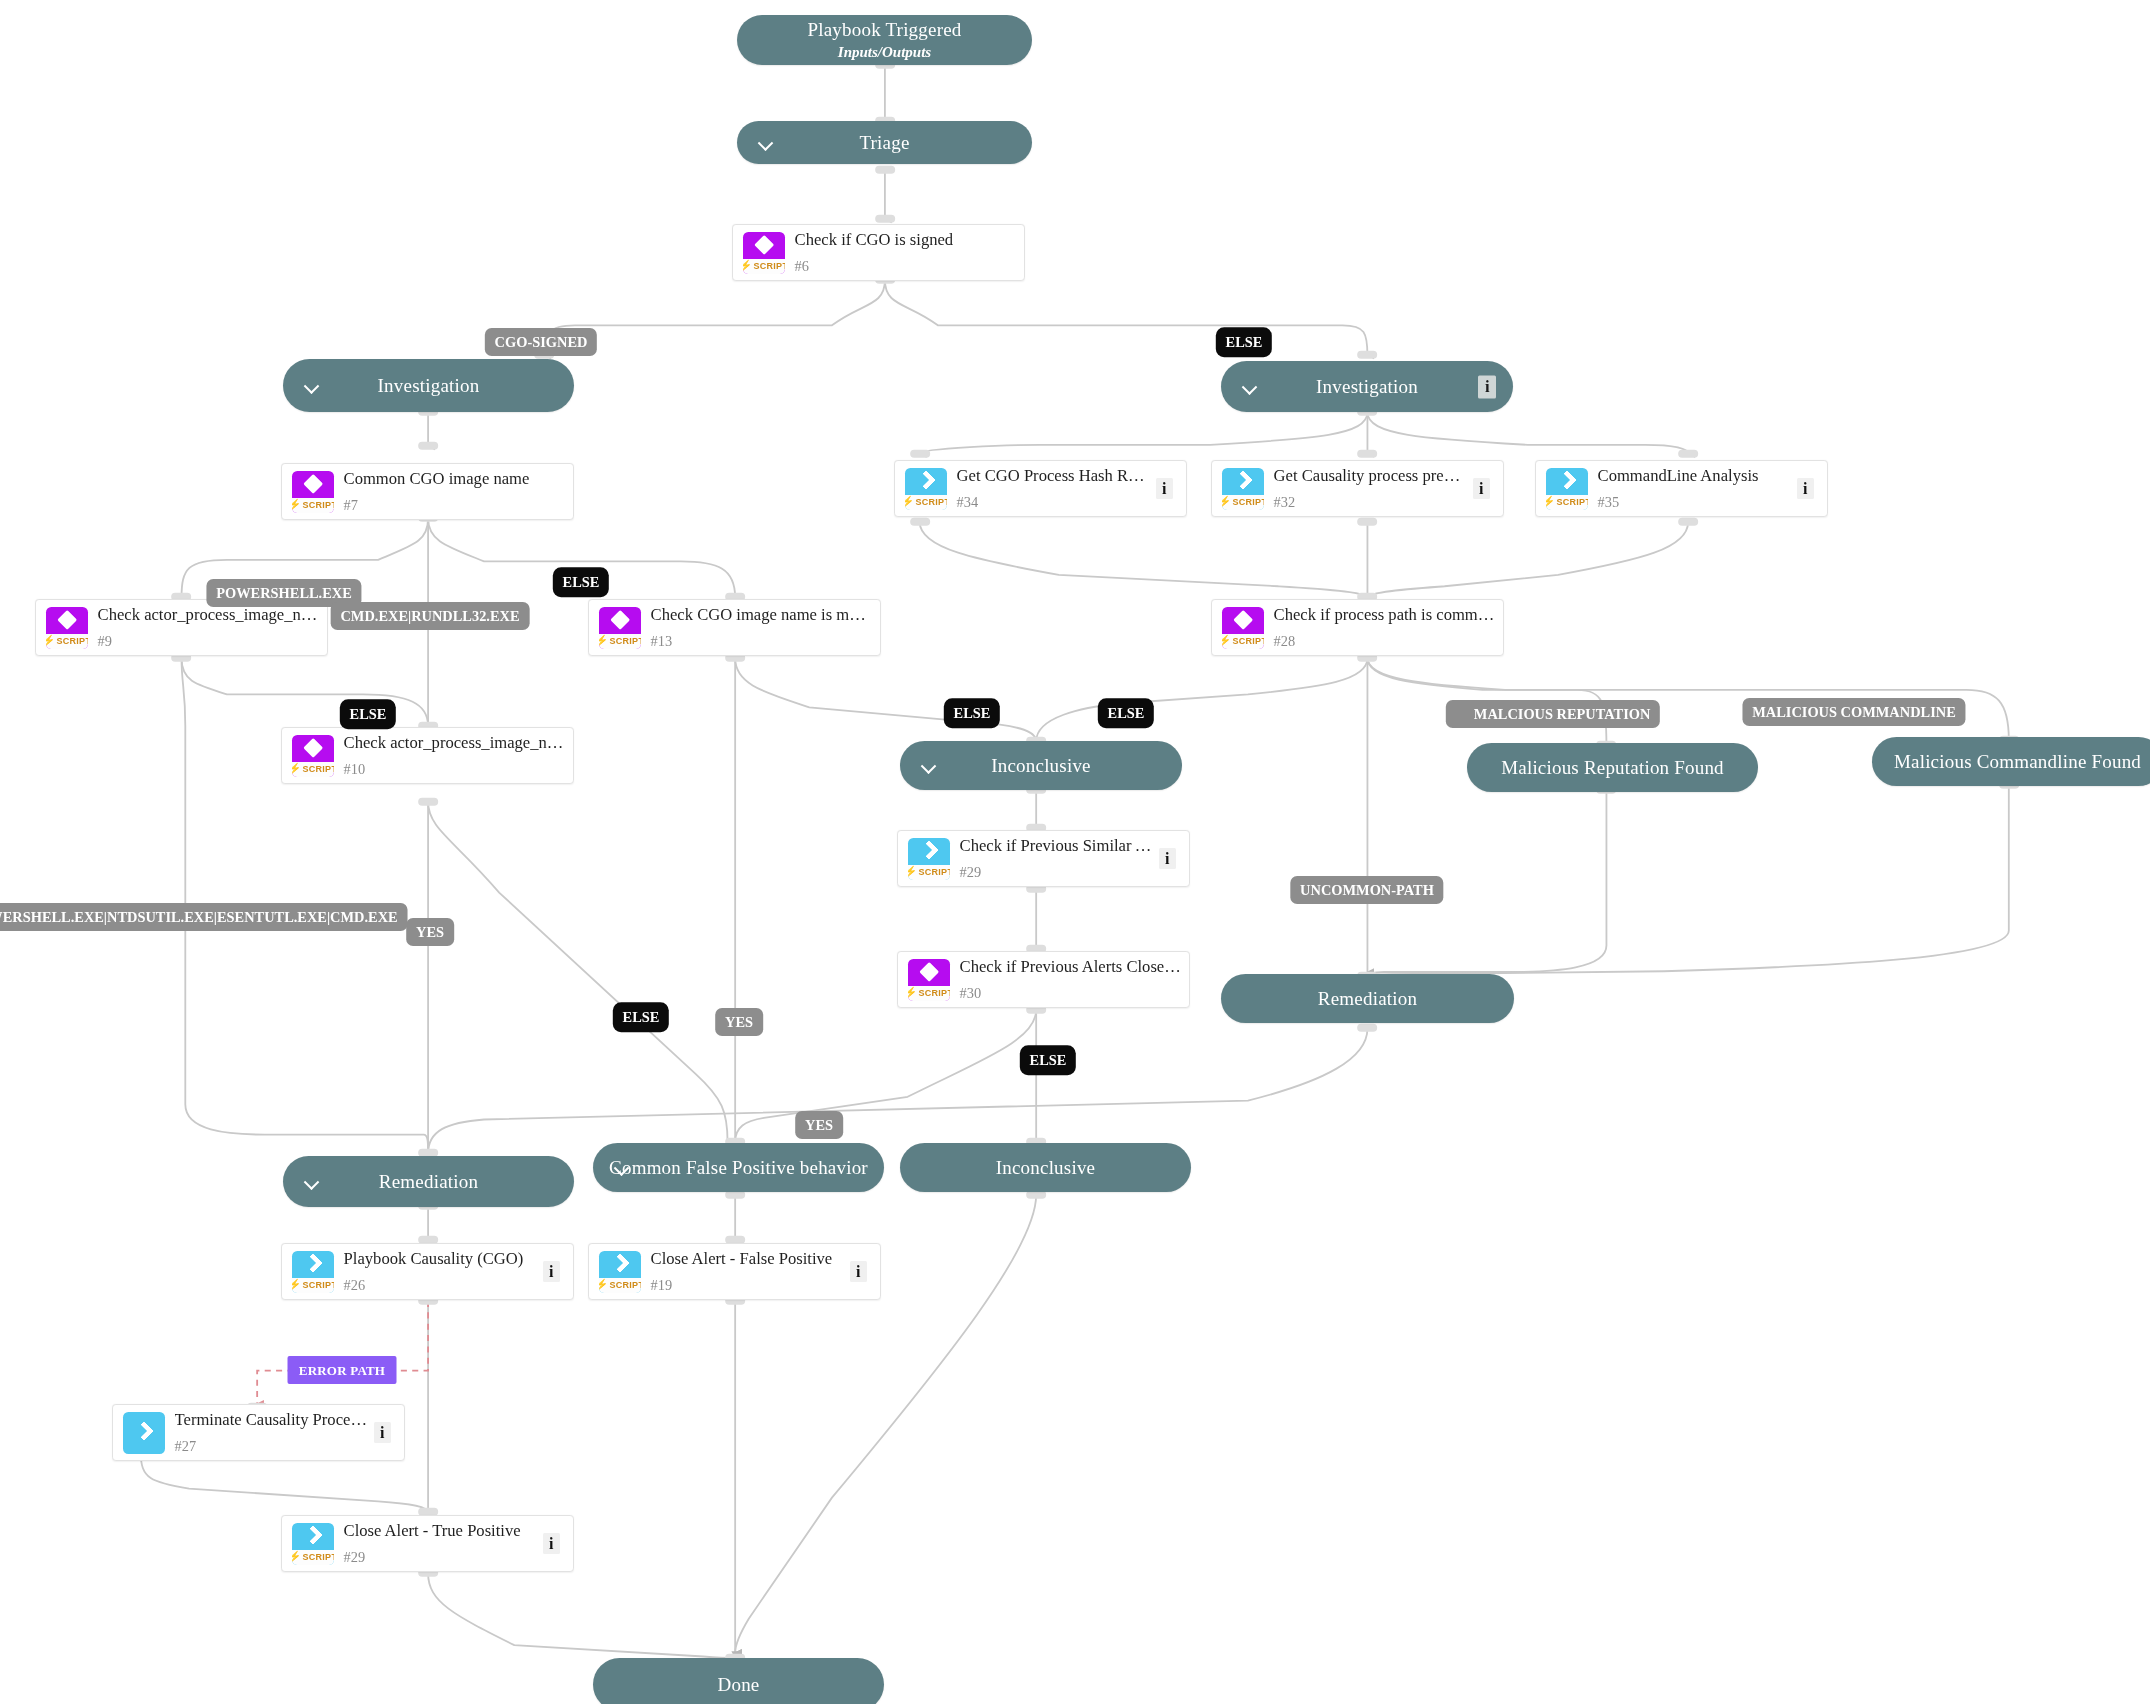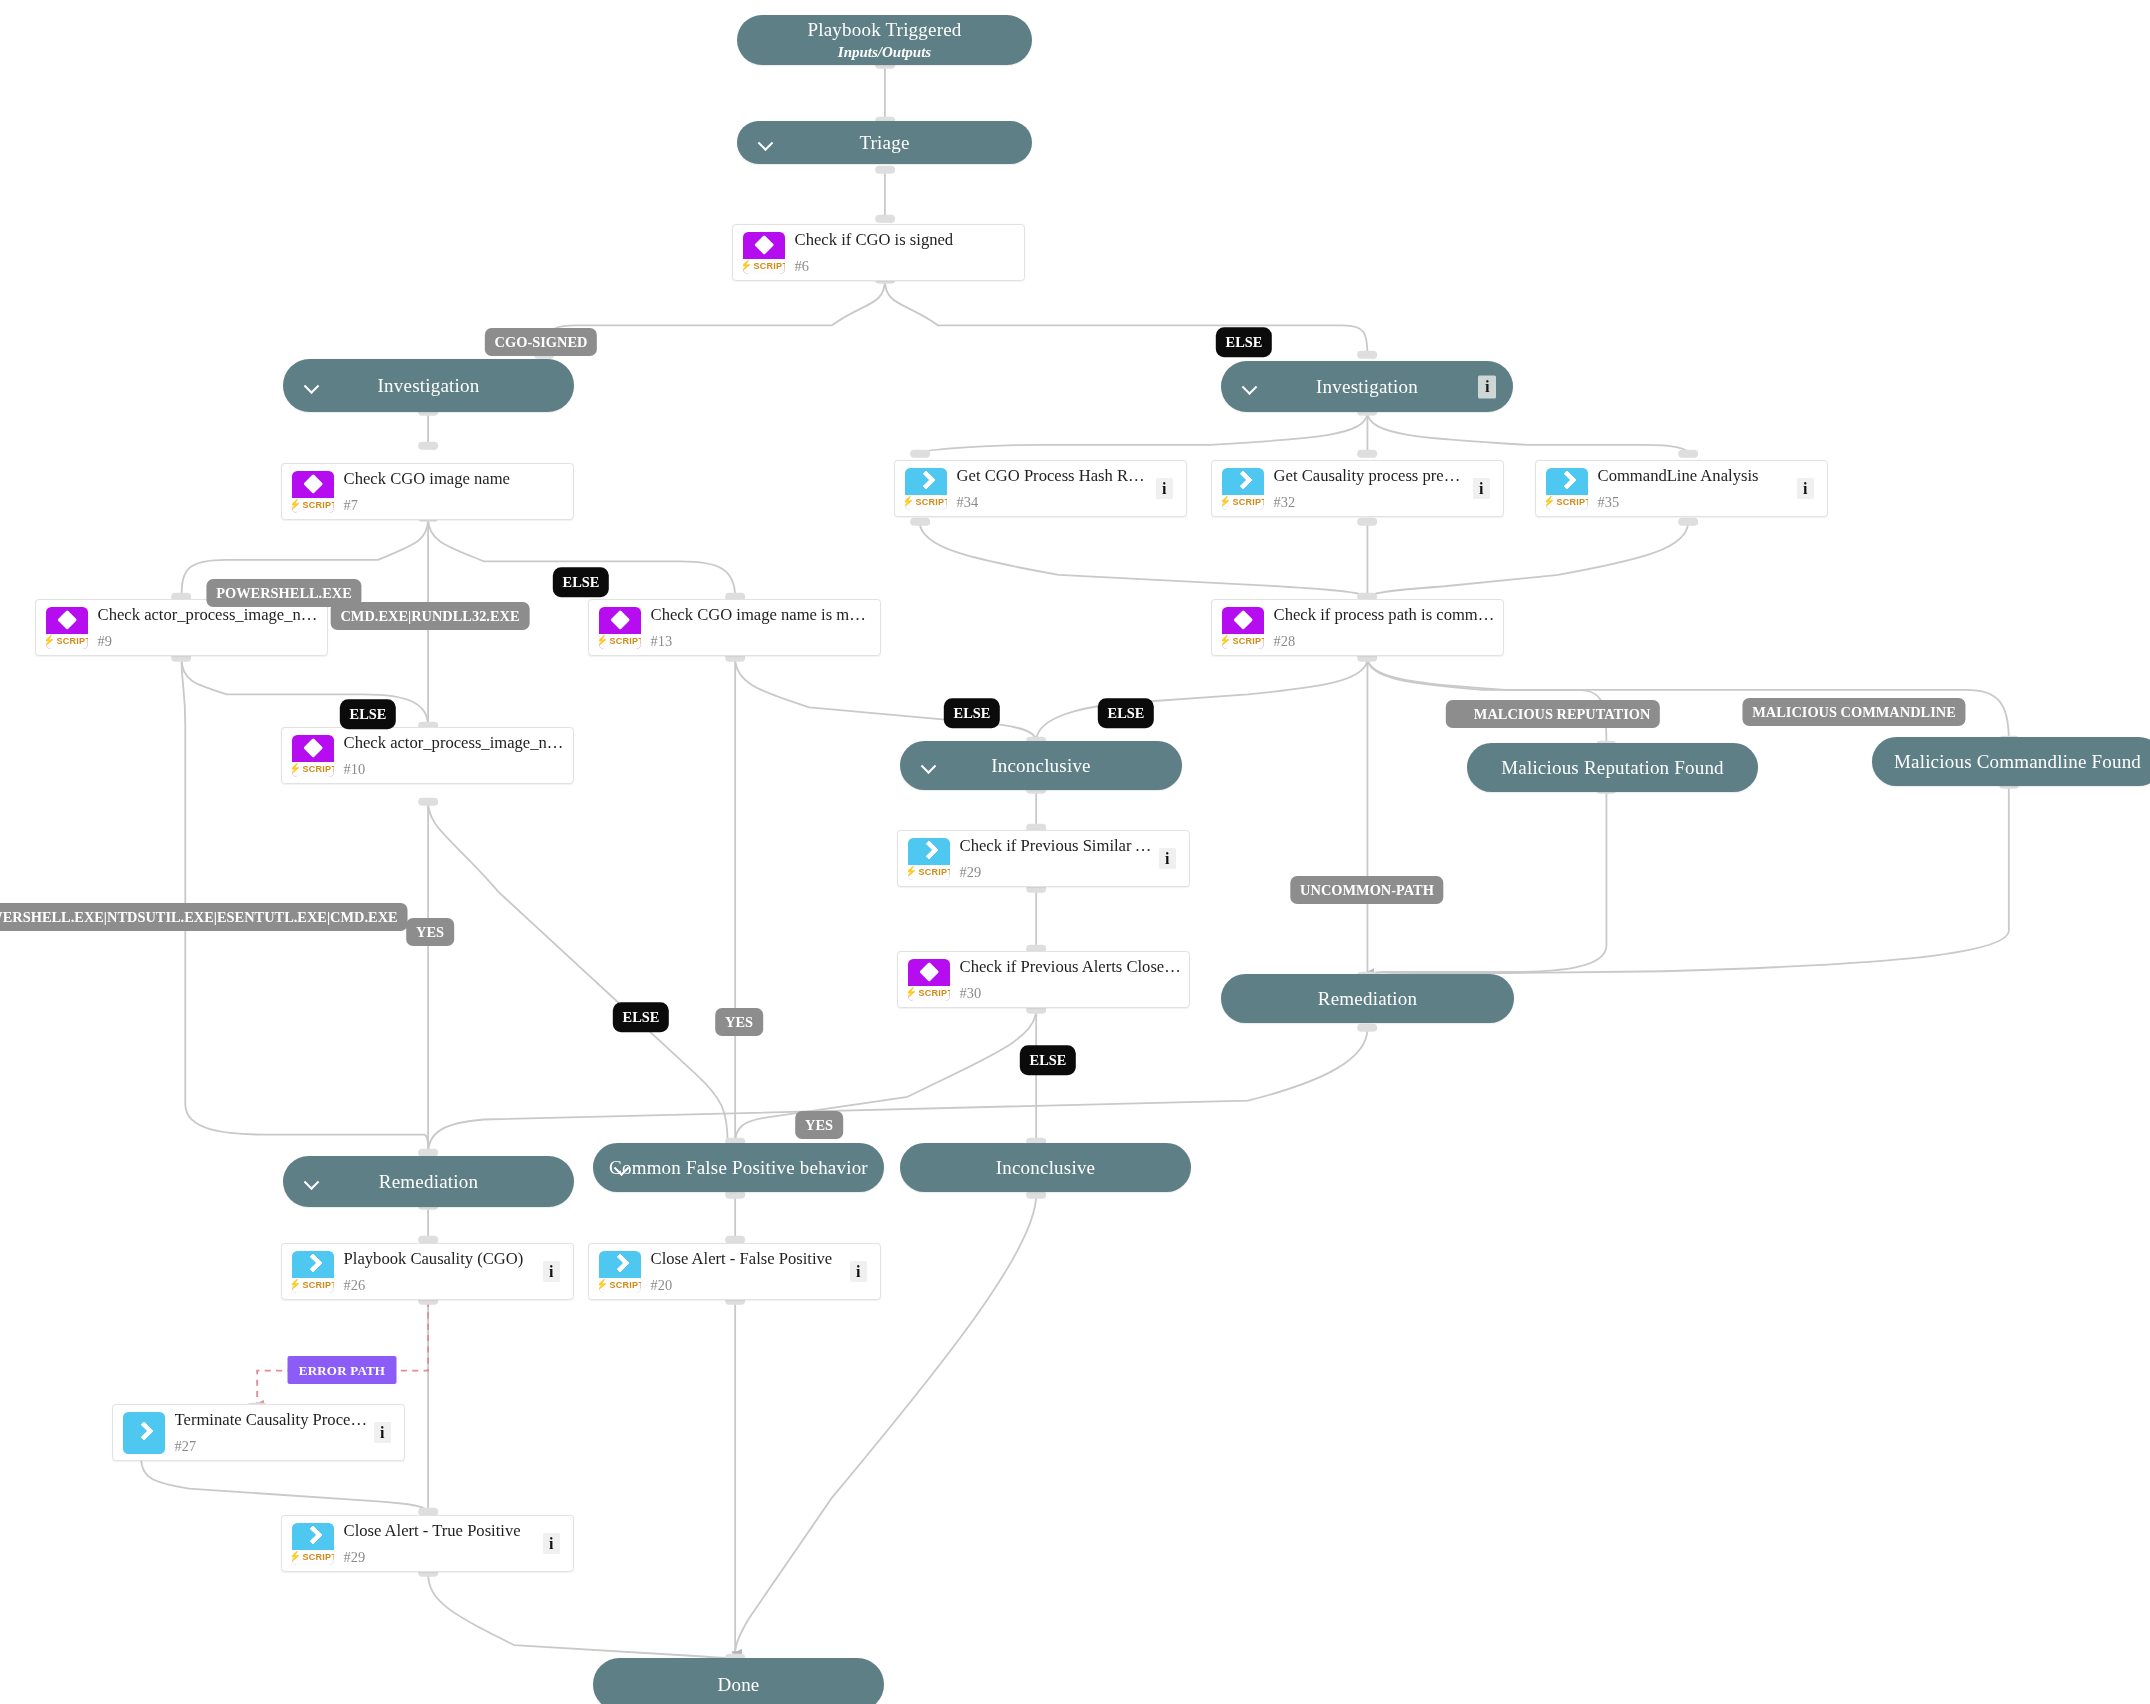--- a/index.html
+++ b/index.html
@@ -325,21 +325,21 @@
     <div class="task-ico ico-purple">
       <div class="ico-top">
           <span class="diamond"></span>
         </div>
       <div class="badge">
           <span class="bolt">⚡</span>
           <span class="txt">SCRIPT</span>
         </div>
     </div>
     <div class="task-body">
-      <div class="task-title">Check CGO image name</div>
+      <div class="task-title">Common CGO image name</div>
       <div class="task-id">#7</div>
     </div>
   </div>
 
   <div class="task" style="left:35px;top:599px;width:293px;height:57px;">
     <div class="task-ico ico-purple">
       <div class="ico-top">
           <span class="diamond"></span>
         </div>
       <div class="badge">
@@ -507,21 +507,21 @@
       <div class="ico-top">
           <span class="bluechev"></span>
         </div>
       <div class="badge">
           <span class="bolt">⚡</span>
           <span class="txt">SCRIPT</span>
         </div>
     </div>
     <div class="task-body">
       <div class="task-title">Close Alert - False Positive</div>
-      <div class="task-id">#20</div>
+      <div class="task-id">#19</div>
     </div>
     <span class="task-info">i</span>
   </div>
 
   <div class="task" style="left:112px;top:1404px;width:293px;height:57px;">
     <div class="task-ico ico-blue nobadge">
       <div class="ico-top">
           <span class="bluechev"></span>
         </div>
     </div>

